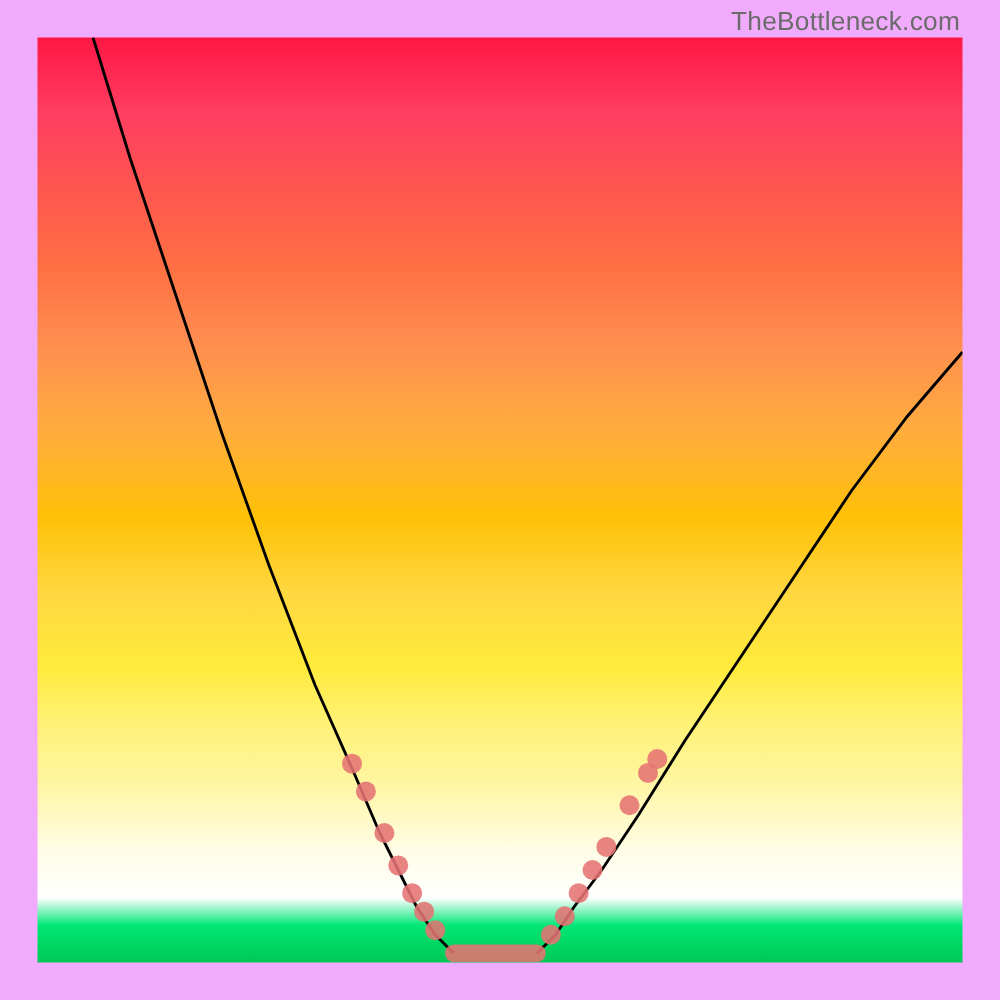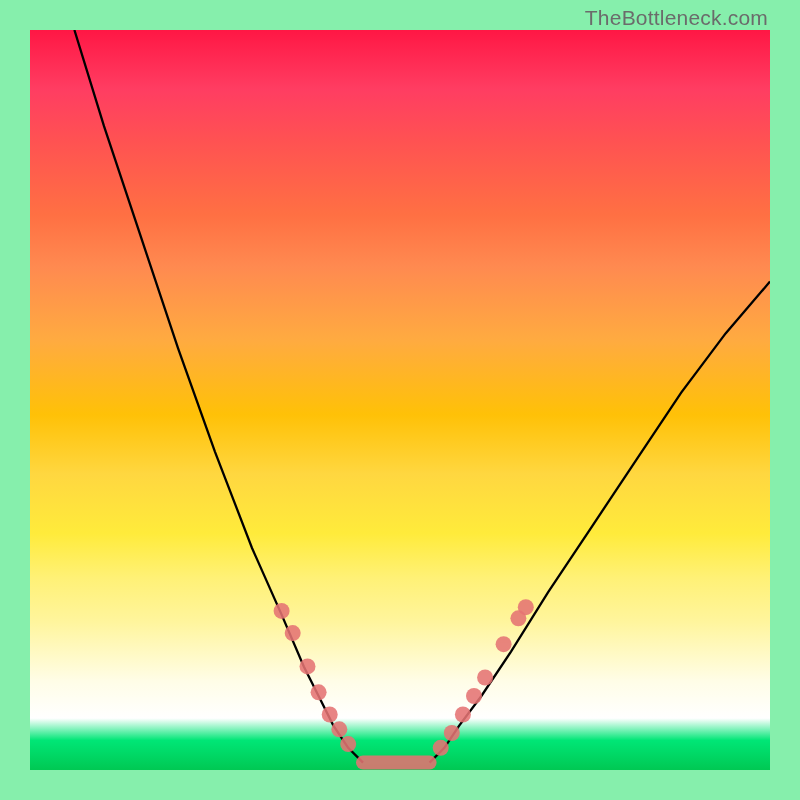--- a/index.html
+++ b/index.html
@@ -1,21 +1,21 @@
 <!DOCTYPE html>
 <html><head>
 <meta charset="utf-8">
 <style>
   * { margin: 0; padding: 0; box-sizing: border-box; }
   html, body { width: 800px; height: 800px; overflow: hidden; background: #000; }
   .chart-container {
     position: relative;
     width: 800px;
     height: 800px;
-    background: #86efac;
+    background: #f0abfc;
   }
   .plot-area {
     position: absolute;
     left: 30px;
     top: 30px;
     width: 740px;
     height: 740px;
     background: linear-gradient(to bottom,
       #ff1744 0%,
       #ff3d62 8%,

